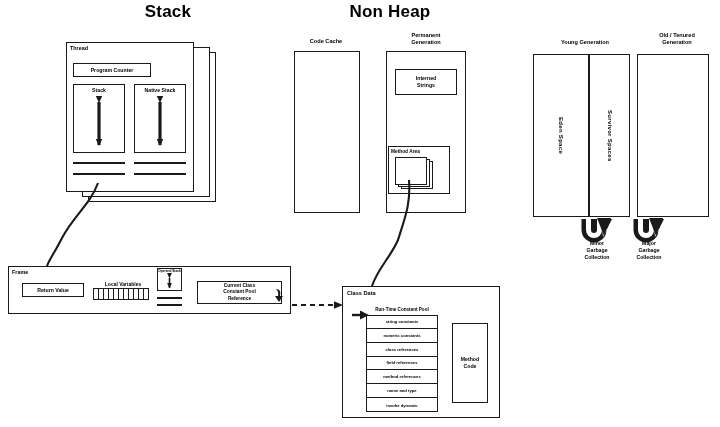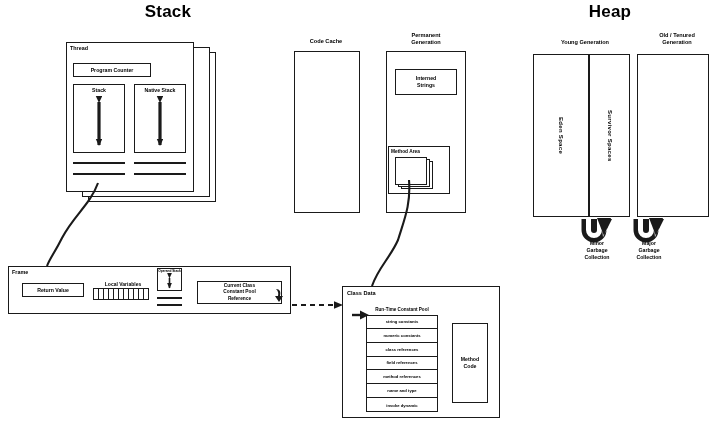--- a/index.html
+++ b/index.html
@@ -85,21 +85,21 @@
   }
 
   .slot { position: absolute; background:#fff; border:1.3px solid #1a1a1a; }
 </style>
 </head>
 <body>
 
 <div id="canvas">
 
   <div class="sect-title" style="left:78px;  top:2px;  width:180px;">Stack</div>
-  <div class="sect-title" style="left:540px; top:2px;  width:140px;">Heap</div>
+  <div class="sect-title" style="left:300px; top:2px;  width:180px;">Non Heap</div>
 
   <div class="box" style="left:88px;  top:52px;  width:128px; height:150px;"></div>
   <div class="box" style="left:82px;  top:47px;  width:128px; height:150px;"></div>
 
   <div class="box" style="left:66px; top:42px; width:128px; height:150px;"></div>
   <div class="lbl tl" style="left:70px; top:45px; font-size:5.4px;">Thread</div>
 
   <div class="box hair" style="left:73px; top:63px; width:78px; height:14px;"></div>
   <div class="centerlbl" style="left:73px; top:63px; width:78px; height:14px; font-size:5.2px;">Program Counter</div>
 

